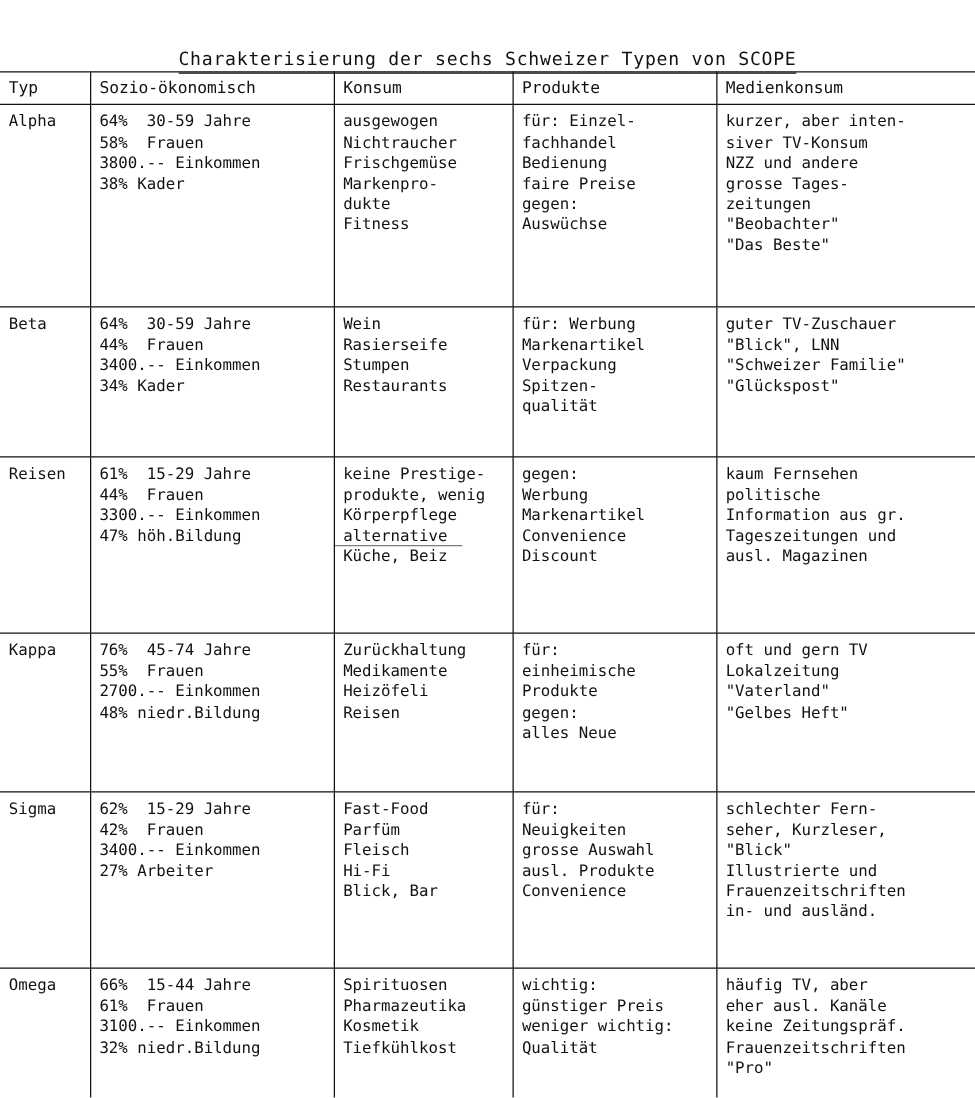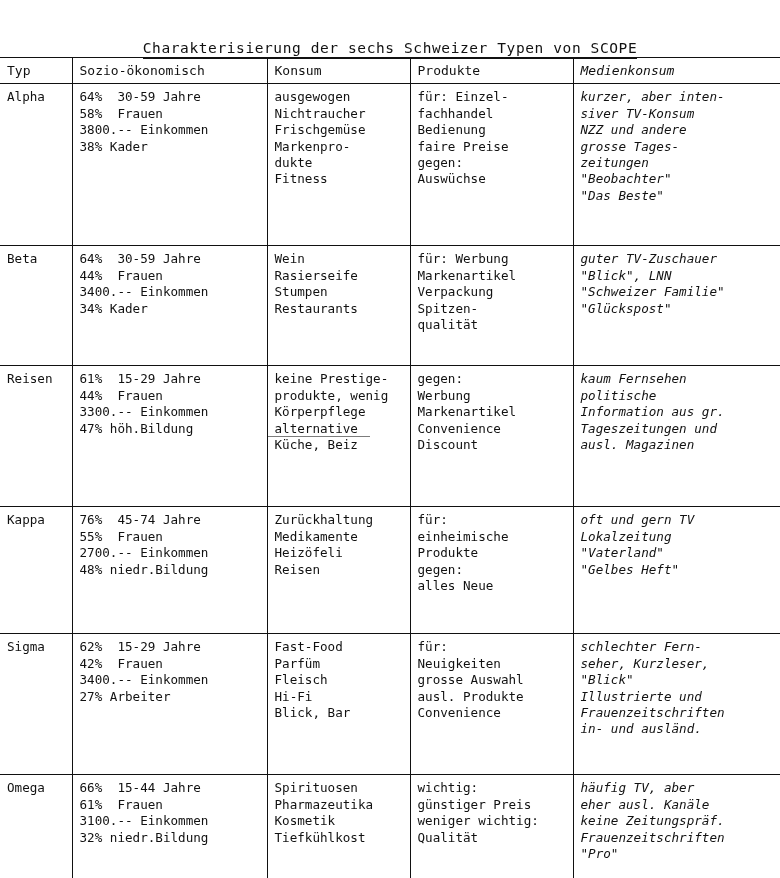--- a/index.html
+++ b/index.html
@@ -60,21 +60,21 @@
     border-bottom: 1px solid #111;
     vertical-align: top;
     padding: 5px 6px 4px 7px;
     font-weight: normal;
     text-align: left;
   }
   
   table.grid tr > td:first-child,
   table.grid tr > th:first-child { border-left: none; }
   table.grid tr > td:last-child,
-  table.grid tr > th:last-child { border-right: none; font-style: italic; }
+  table.grid tr > th:last-child { border-right: none; }
 
   thead th {
     text-align: center;
     font-size: 13px;
     padding-top: 7px;
     padding-bottom: 8px;
     border-top: 1px solid #111;
   }
   thead th.typ { }
 

